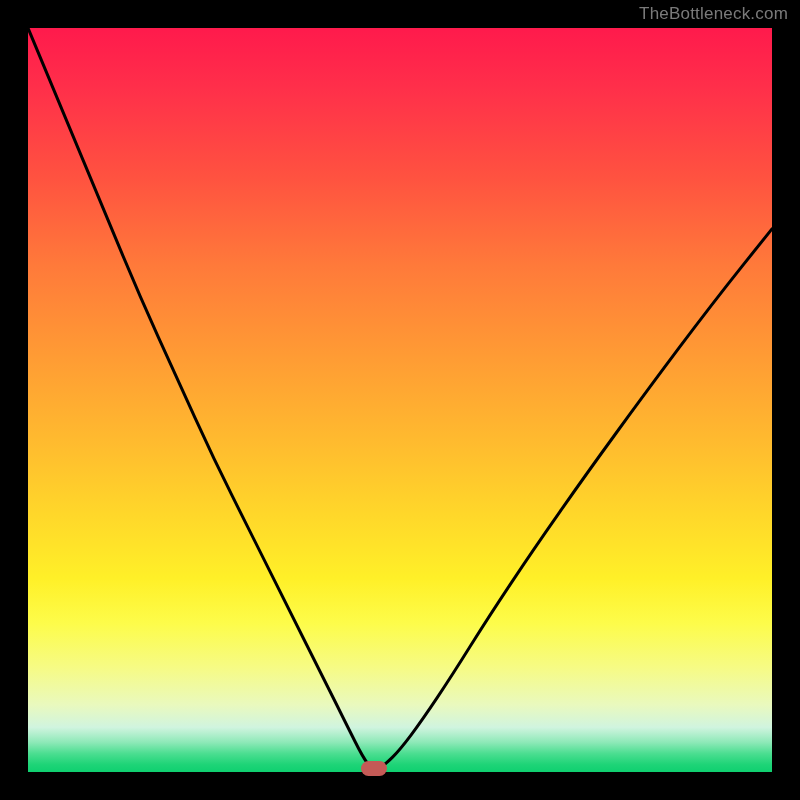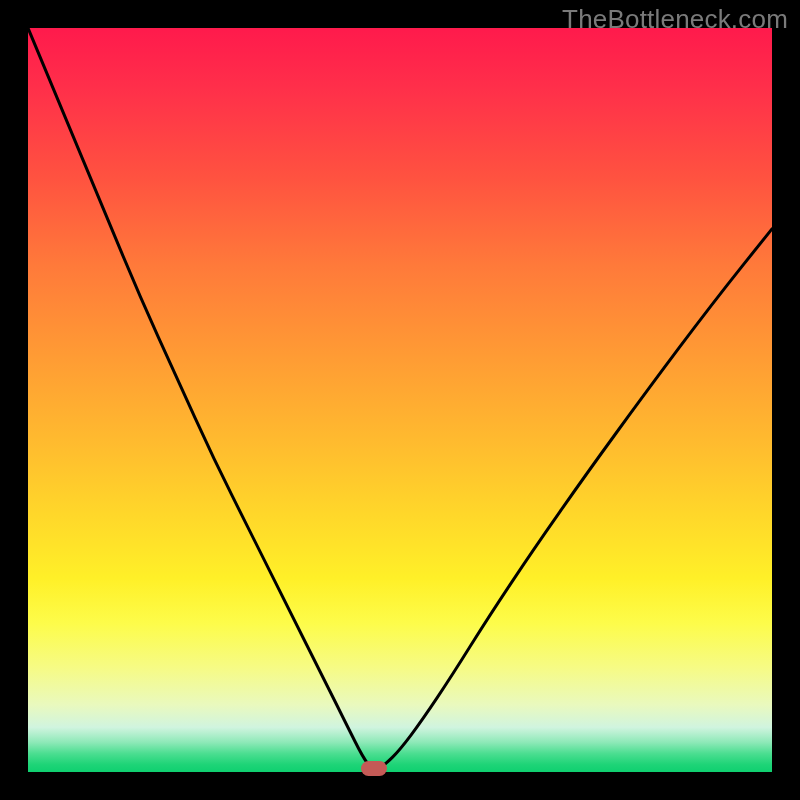--- a/index.html
+++ b/index.html
@@ -34,21 +34,21 @@
       #4cde91 97.5%,
       #1ed477 99%,
       #0fd070 100%
     );
   }
   .watermark {
     position: absolute;
     top: 4px;
     right: 12px;
     color: #7a7a7a;
-    font-size: 26px;
+    font-size: 17px;
     font-weight: 500;
     letter-spacing: 0.2px;
     user-select: none;
   }
   svg.curve {
     position: absolute;
     left: 0;
     top: 0;
     width: 744px;
     height: 744px;

